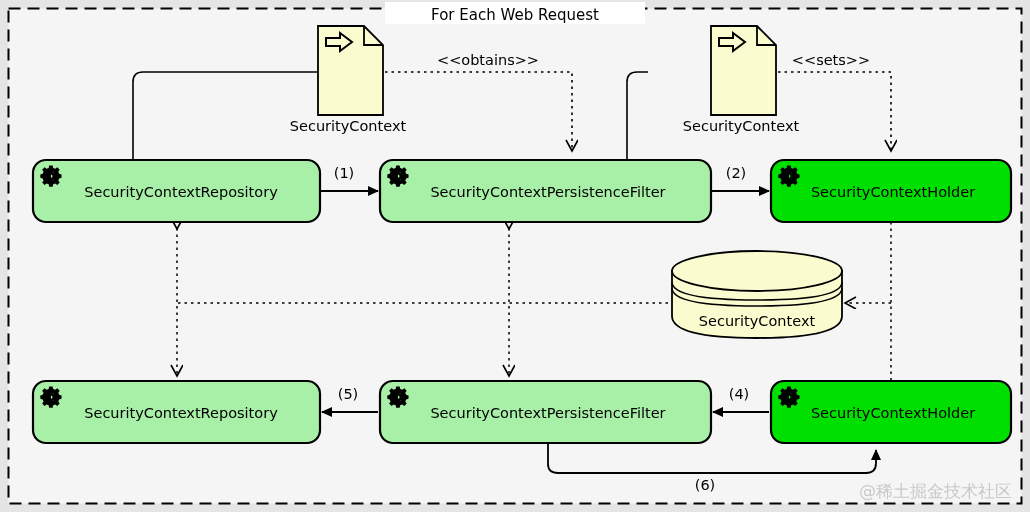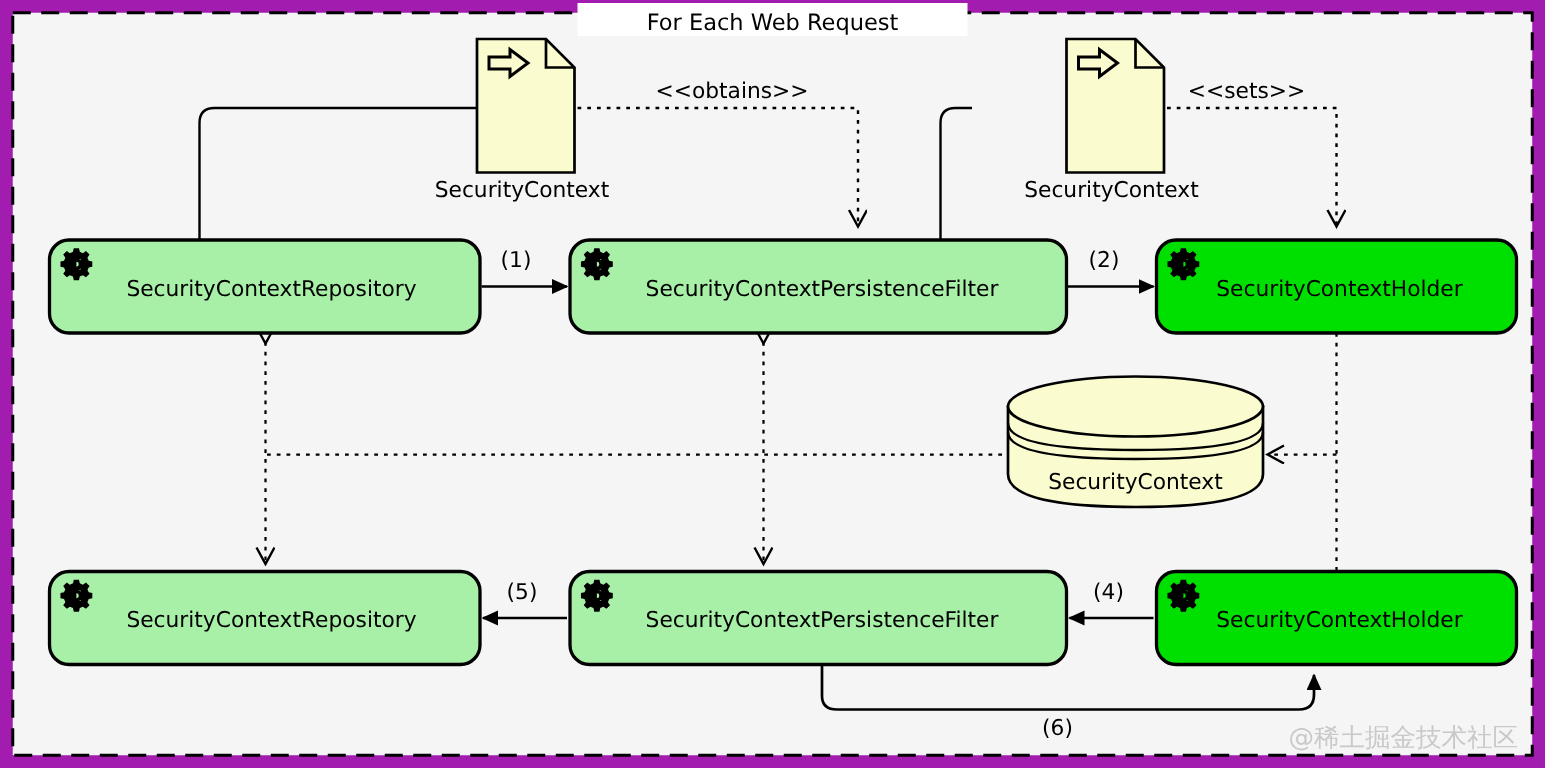--- a/index.html
+++ b/index.html
@@ -8,21 +8,21 @@
     padding: 0;
     background: #ffffff;
   }
   body {
     font-family: "DejaVu Sans", "Liberation Sans", sans-serif;
   }
   #stage {
     position: relative;
     width: 1030px;
     height: 512px;
-    background: #a21caf;
+    background: #e5e5e5;
     overflow: hidden;
   }
   #stage svg {
     position: absolute;
     left: 0;
     top: 0;
   }
   .diagram-text {
     font-family: "DejaVu Sans", "Liberation Sans", sans-serif;
     fill: #000000;

